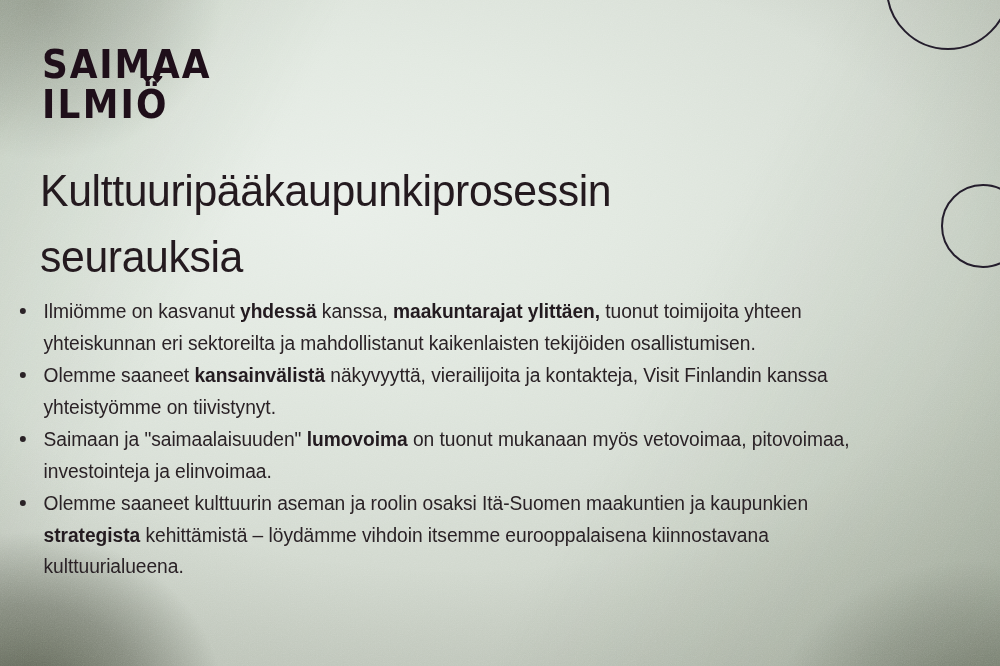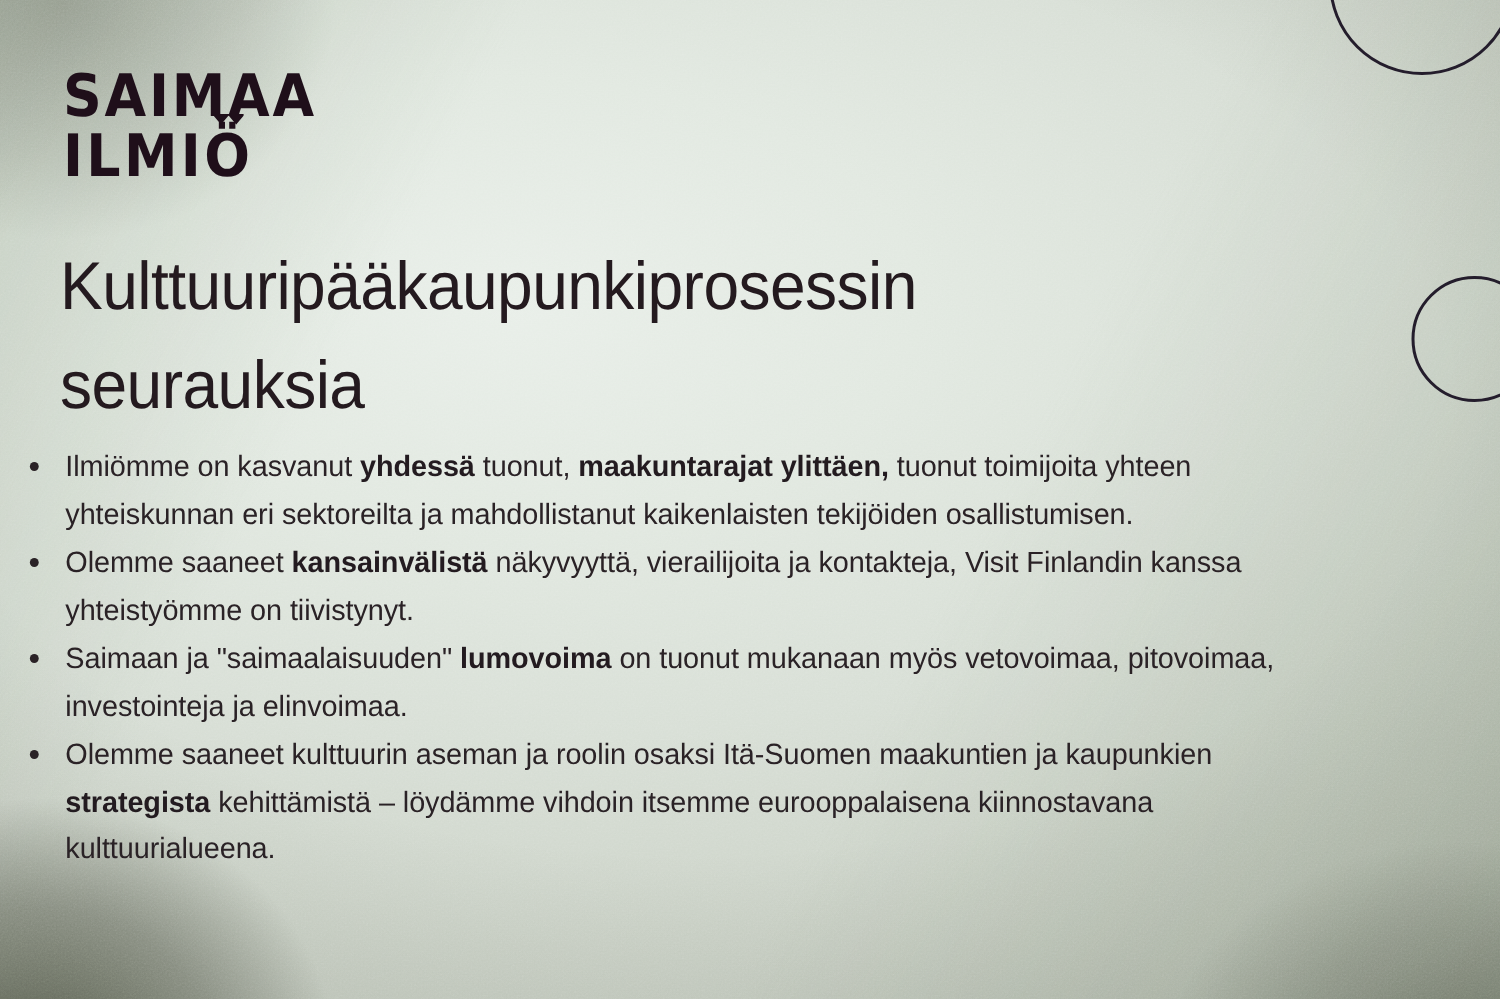--- a/index.html
+++ b/index.html
@@ -143,21 +143,21 @@
             </svg></span>
       </span>
     </div>
 
     <div id="heading">Kulttuuripääkaupunkiprosessin seurauksia</div>
 
     <div id="bullets">
 
       <div class="bullet">
         <span class="dot"></span>
-        <span><span>Ilmiömme on kasvanut </span><b>yhdessä</b><span> tuonut, </span><b>maakuntarajat ylittäen,</b><span> tuonut toimijoita yhteen yhteiskunnan eri sektoreilta ja mahdollistanut kaikenlaisten tekijöiden osallistumisen.</span></span>
+        <span><span>Ilmiömme on kasvanut </span><b>yhdessä</b><span> kanssa, </span><b>maakuntarajat ylittäen,</b><span> tuonut toimijoita yhteen yhteiskunnan eri sektoreilta ja mahdollistanut kaikenlaisten tekijöiden osallistumisen.</span></span>
       </div>
 
       <div class="bullet">
         <span class="dot"></span>
         <span><span>Olemme saaneet </span><b>kansainvälistä</b><span> näkyvyyttä, vierailijoita ja kontakteja, Visit Finlandin kanssa yhteistyömme on tiivistynyt.</span></span>
       </div>
 
       <div class="bullet">
         <span class="dot"></span>
         <span><span>Saimaan ja "saimaalaisuuden" </span><b>lumovoima</b><span>  on tuonut mukanaan myös vetovoimaa, pitovoimaa, investointeja ja elinvoimaa.</span></span>

